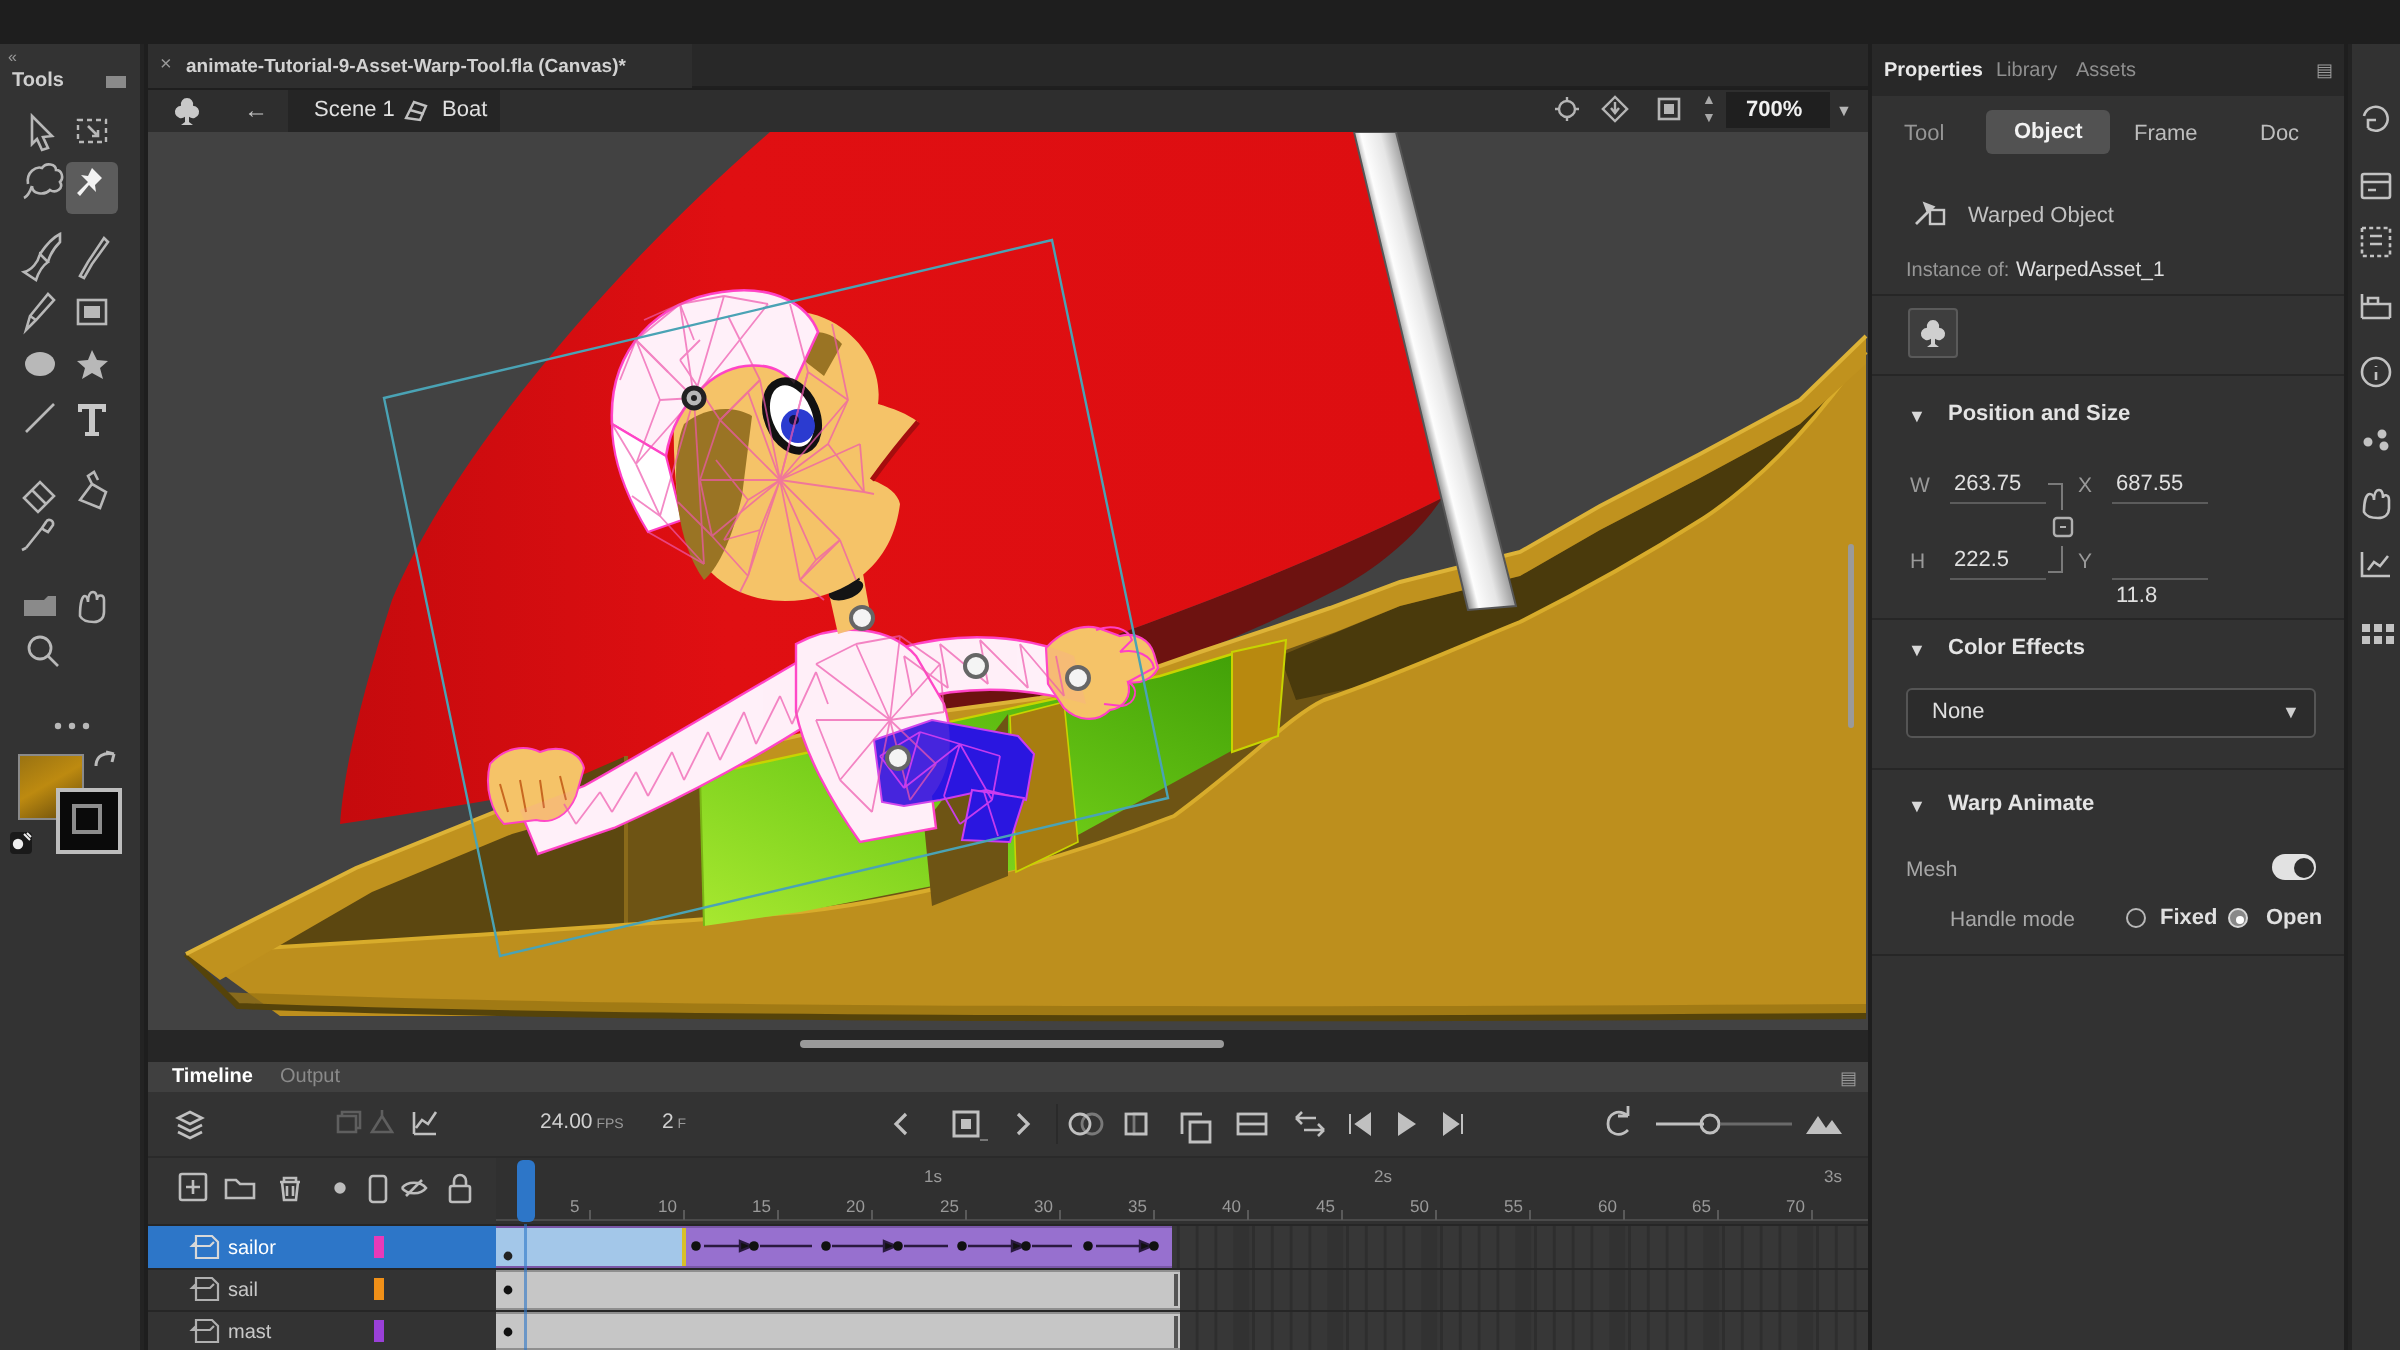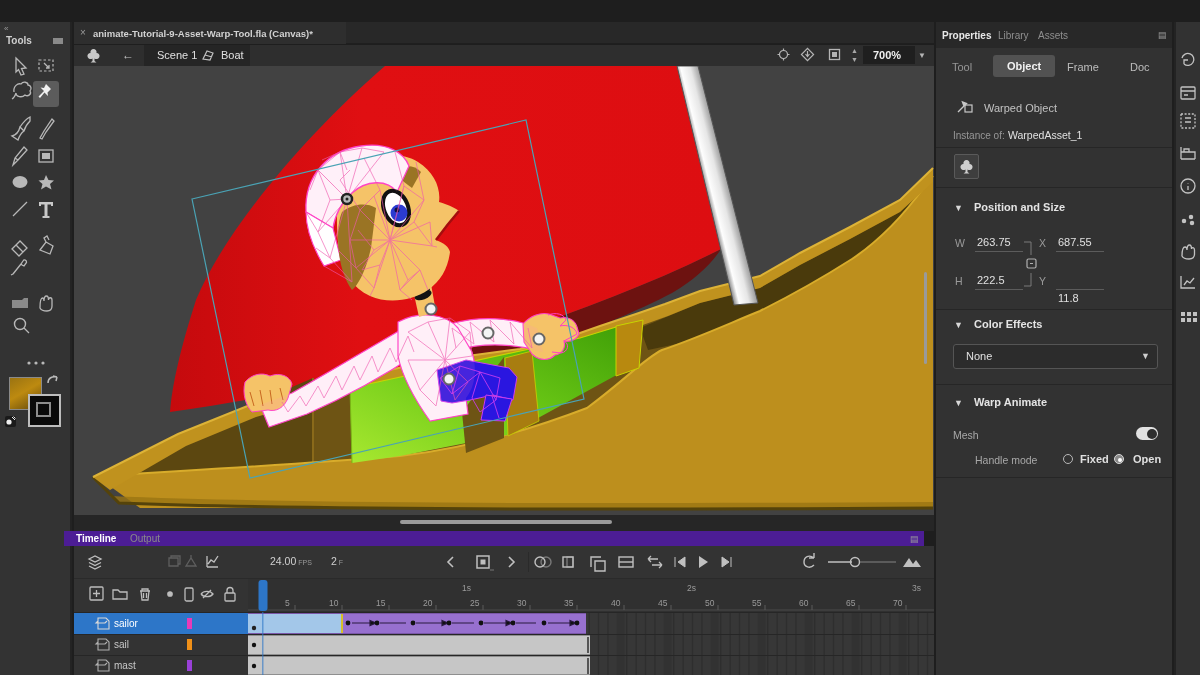--- a/index.html
+++ b/index.html
@@ -230,21 +230,21 @@
       <path d="M 192,199 L 526,120 L 584,399 L 250,478 Z" fill="none" stroke="#4aa3b5" stroke-width="1.2"></path>
 
       <rect x="924" y="272" width="3" height="92" rx="1.5" fill="#9a9a9a"></rect>
     </svg>
   </div>
 
   <div class="abs" style="left:74px;top:515px;width:860px;height:16px;background:#262626;">
     <div class="abs" style="left:326px;top:5px;width:212px;height:4px;border-radius:2px;background:#9a9a9a;"></div>
   </div>
 
-  <div class="abs" style="left:64px;top:531px;width:860px;height:15px;background:#4c1d95;">
+  <div class="abs" style="left:74px;top:531px;width:860px;height:15px;background:#404040;">
     <div class="abs" style="left:12px;top:2px;color:#ffffff;font-size:10px;font-weight:bold;">Timeline</div>
     <div class="abs" style="left:66px;top:2px;color:#8a8a8a;font-size:10px;">Output</div>
     <div class="abs" style="left:846px;top:3px;color:#9a9a9a;font-size:9px;">▤</div>
   </div>
   <div class="abs" id="tlctrl" style="left:74px;top:546px;width:860px;height:33px;background:#333333;border-bottom:1px solid #2a2a2a;">
     <svg class="abs" style="left:0;top:0;" width="860" height="33" id="tlctrlsvg">
       <g fill="none" stroke="#c0c0c0" stroke-width="1.3">
         <path d="M15 13 L21 10 L27 13 L21 16 Z M15 16.5 L21 19.5 L27 16.5 M15 20 L21 23 L27 20"></path>
       </g>
       <g fill="none" stroke="#5f5f5f" stroke-width="1.3">

